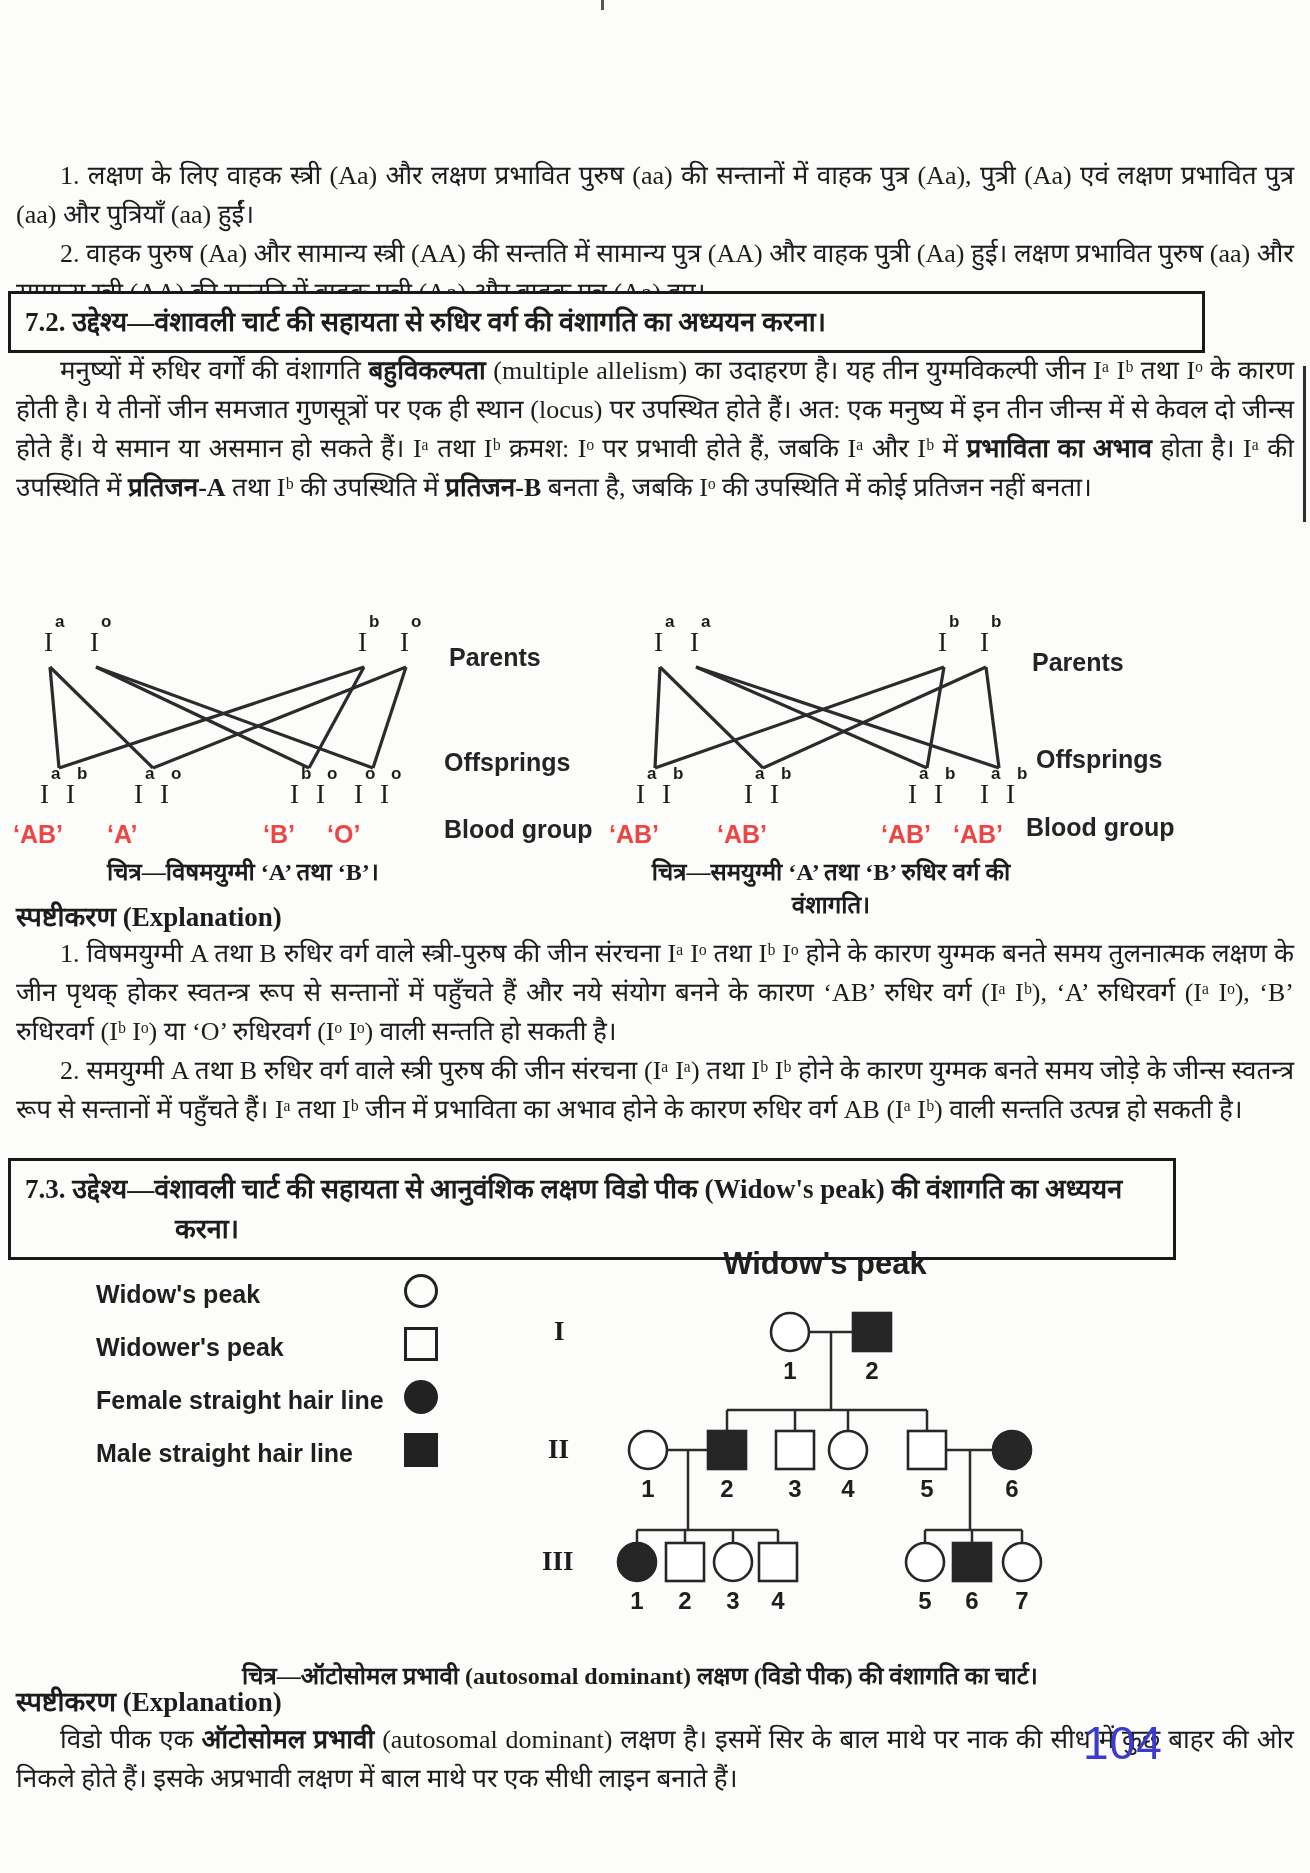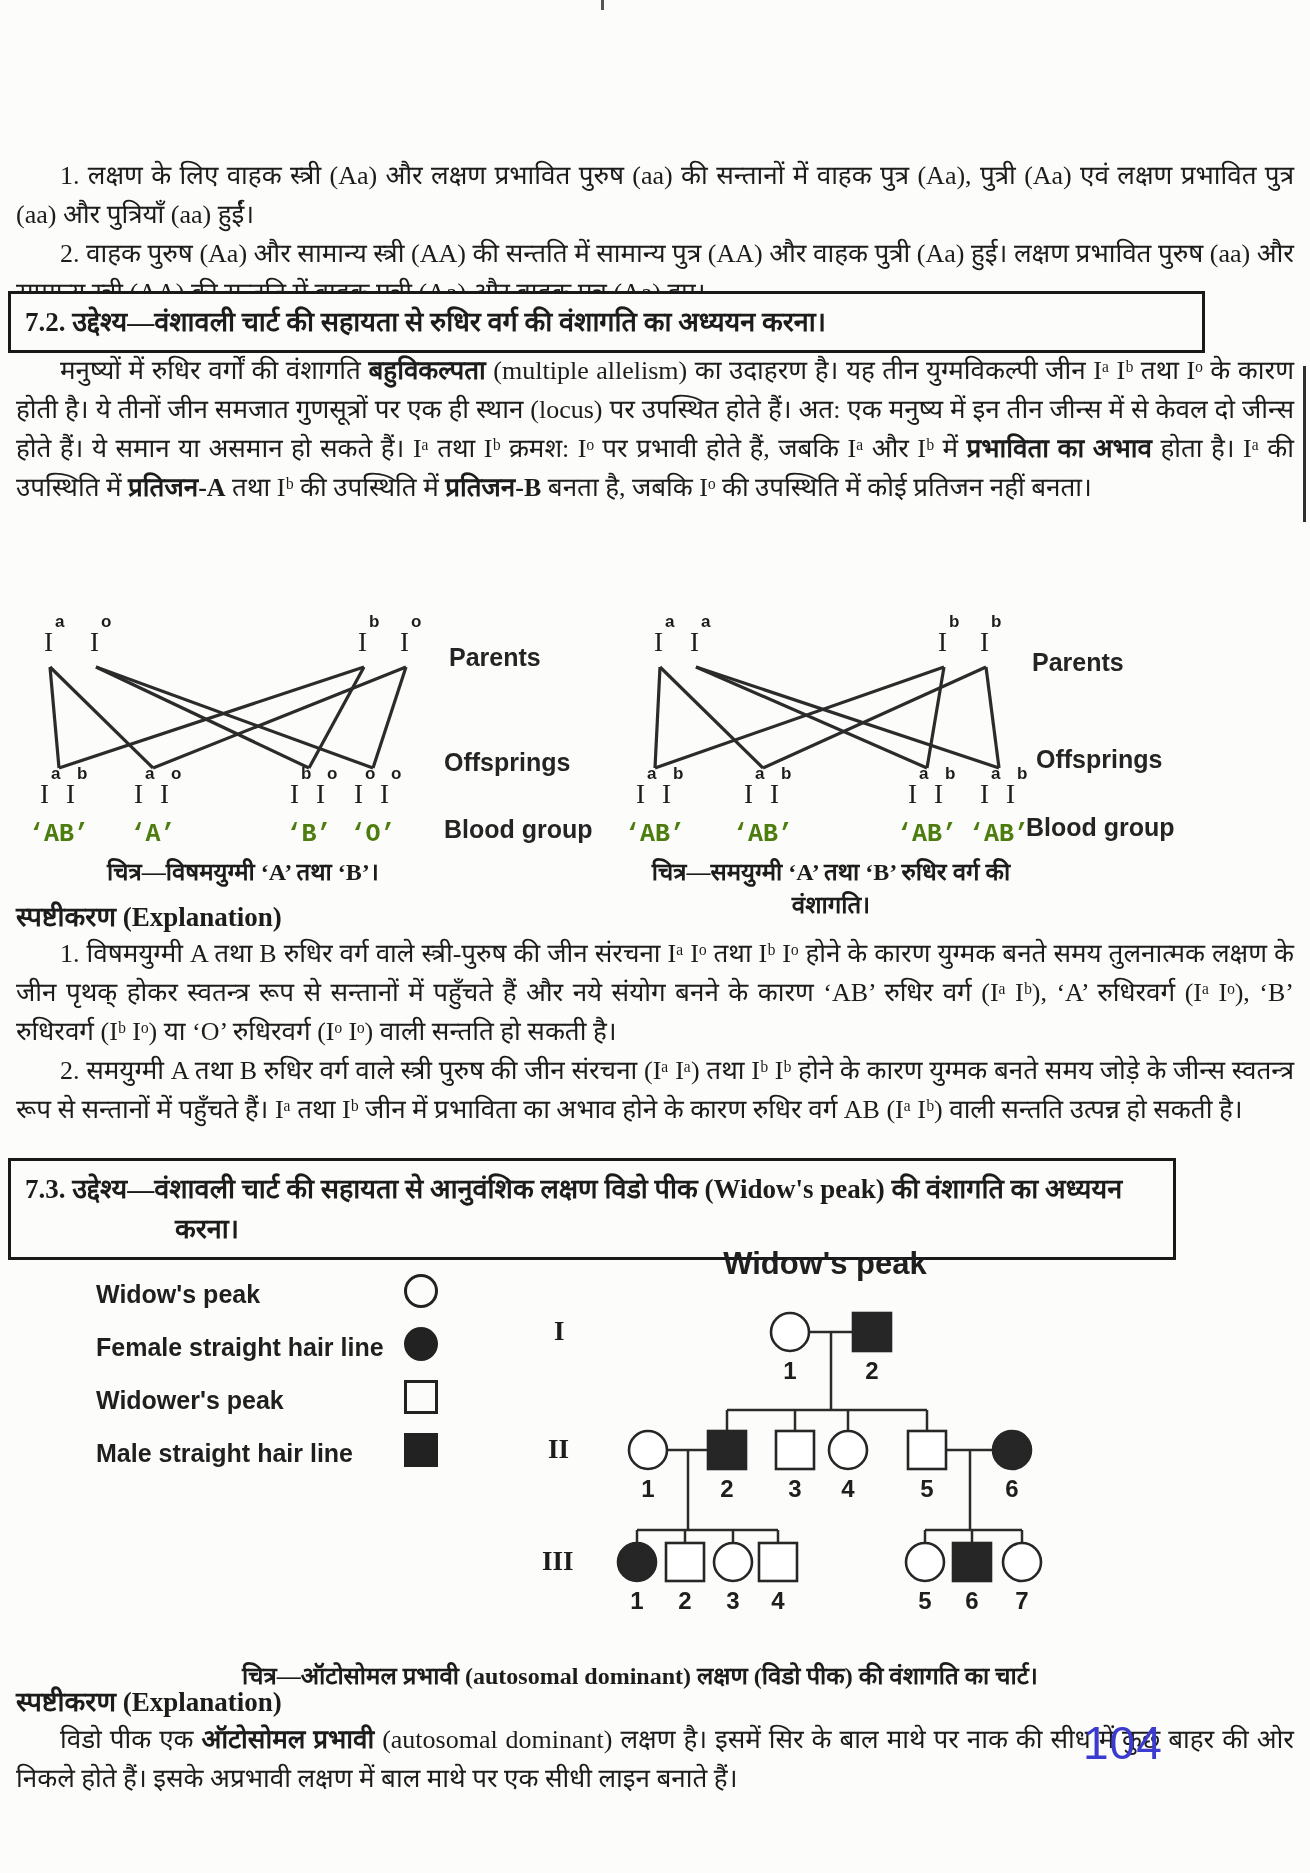--- a/index.html
+++ b/index.html
@@ -13,22 +13,22 @@
   #box73{top:1158px;width:1168px;}
   #box73 .obj-text{display:block;padding-left:150px;text-indent:-150px;}
   .expl-head{position:absolute;left:16px;margin:0;font-size:27px;font-weight:700;}
   .side-label{position:absolute;font-family:"Liberation Sans","DejaVu Sans",sans-serif;
               font-size:25px;font-weight:600;color:#242424;}
   .cross-fig{position:absolute;top:614px;width:430px;height:290px;}
   .gt{position:absolute;width:30px;height:48px;}
   .gt-base{position:absolute;left:0;top:13px;font-size:27px;line-height:27px;}
   .gt-sup{position:absolute;left:11px;top:-3px;font-size:17px;line-height:17px;
           font-family:"Liberation Sans","DejaVu Sans",sans-serif;font-weight:600;}
-  .blood{position:absolute;top:206px;width:92px;text-align:center;
-         font-family:Liberation Mono, monospace;font-size:25px;font-weight:600;color:#4d7c0f;}
+  .blood{position:absolute;top:206px;width:92px;text-align:left;
+         font-family:Liberation Sans, sans-serif;font-size:25px;font-weight:600;color:#ef4444;}
   .fig-caption{font-weight:700;font-size:24px;}
   .cross-cap{position:absolute;top:240px;left:0;width:430px;text-align:center;}
   .gen-label{position:absolute;font-size:27px;font-weight:600;}
   .ped-title{position:absolute;left:655px;top:1246px;width:340px;text-align:center;
              font-family:"Liberation Sans","DejaVu Sans",sans-serif;font-size:31px;font-weight:700;color:#1f1f1f;}
   .legend{position:absolute;left:96px;top:1270px;width:342px;}
   .leg-row{position:relative;height:53px;}
   .leg-label{position:absolute;left:0;top:10px;font-family:"Liberation Sans","DejaVu Sans",sans-serif;
              font-size:25px;font-weight:600;color:#1f1f1f;}
   .sym{position:absolute;right:0;top:4px;width:34px;height:34px;box-sizing:border-box;}
@@ -206,26 +206,26 @@
     <span class="obj-text">7.3. उद्देश्य—वंशावली चार्ट की सहायता से आनुवंशिक लक्षण विडो पीक (Widow's peak) की वंशागति का अध्ययन करना।</span>
   </div>
 
   <div class="ped-title">Widow's peak</div>
   <div class="legend" id="ped-legend">
       <div class="leg-row">
         <span class="leg-label">Widow's peak</span>
         <span class="sym circle-open"></span>
       </div>
       <div class="leg-row">
+        <span class="leg-label">Widower's peak</span>
+        <span class="sym square-open"></span>
+      </div>
+      <div class="leg-row">
         <span class="leg-label">Female straight hair line</span>
         <span class="sym circle-filled"></span>
-      </div>
-      <div class="leg-row">
-        <span class="leg-label">Widower's peak</span>
-        <span class="sym square-open"></span>
       </div>
       <div class="leg-row">
         <span class="leg-label">Male straight hair line</span>
         <span class="sym square-filled"></span>
       </div>
     </div>
 
   <div class="gen-label" style="left:554px;top:1316px">I</div>
   <div class="gen-label" style="left:548px;top:1434px">II</div>
   <div class="gen-label" style="left:542px;top:1546px">III</div>

